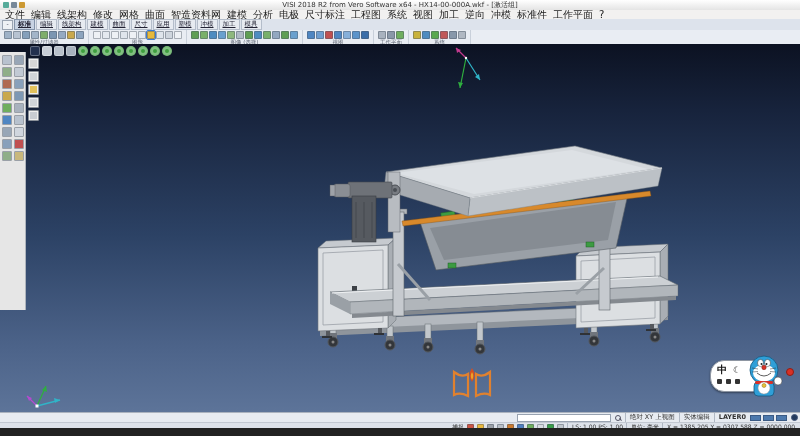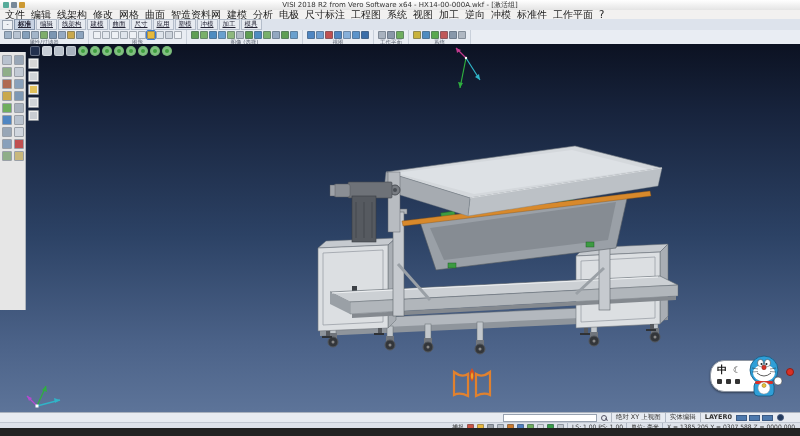--- a/index.html
+++ b/index.html
@@ -52,21 +52,21 @@
   .ime{position:absolute;left:710px;top:316px;width:60px;height:32px;background:#fff;border:1px solid #8e96a2;border-radius:14px;box-shadow:0 1px 2px rgba(0,0,0,.4);padding:2px 6px;box-sizing:border-box;}
   .ime-row1{display:flex;align-items:center;gap:6px;height:14px;}
   .ime-mode{font-size:10px;font-weight:bold;color:#111;line-height:12px;}
   .ime-moon{font-size:9px;color:#111;line-height:10px;}
   .ime-row2{display:flex;gap:4px;margin-top:2px;}
   .ime-mini{width:5px;height:5px;background:#333;border-radius:1px;}
   .ime-badge{position:absolute;left:786px;top:324px;width:8px;height:8px;border-radius:50%;background:#d93025;border:1px solid #8e1d14;box-sizing:border-box;}
   .mascot{position:absolute;left:744px;top:310px;}
 
   
-  .status1{position:absolute;top:412px;left:0;right:0;height:10px;background:#e7ebf1;border-top:1px solid #aab2be;display:flex;align-items:center;justify-content:flex-end;gap:4px;font-size:6.5px;color:#333;padding-right:16px;box-sizing:border-box;}
+  .status1{position:absolute;top:412px;left:0;right:0;height:10px;background:#e7ebf1;border-top:1px solid #aab2be;display:flex;align-items:center;justify-content:flex-end;gap:4px;font-size:6.5px;color:#333;padding-right:2px;box-sizing:border-box;}
   .search-box{width:92px;height:6px;background:#fff;border:1px solid #98a2b0;font-size:6px;padding:0;}
   .mag{width:4px;height:4px;border:1px solid #556;border-radius:50%;position:relative;}
   .mag::after{content:"";position:absolute;left:3px;top:3px;width:3px;height:1px;background:#556;transform:rotate(45deg);}
   .s1-label{white-space:nowrap;border-left:1px solid #b0b8c4;padding-left:4px;line-height:9px;}
   .layer-label{font-weight:bold;}
   .swatches{display:flex;gap:2px;}
   .swatch{width:11px;height:6px;border:1px solid #3a5a84;box-sizing:border-box;}
   .orb{width:7px;height:7px;border-radius:50%;background:#223a5e;border:1px solid #44577a;box-sizing:border-box;}
 
   .status2{position:absolute;top:422px;left:0;right:0;height:9px;background:#dde2ea;border-top:1px solid #c2c8d2;display:flex;align-items:center;gap:3px;font-size:6px;color:#333;padding-left:452px;box-sizing:border-box;white-space:nowrap;}

